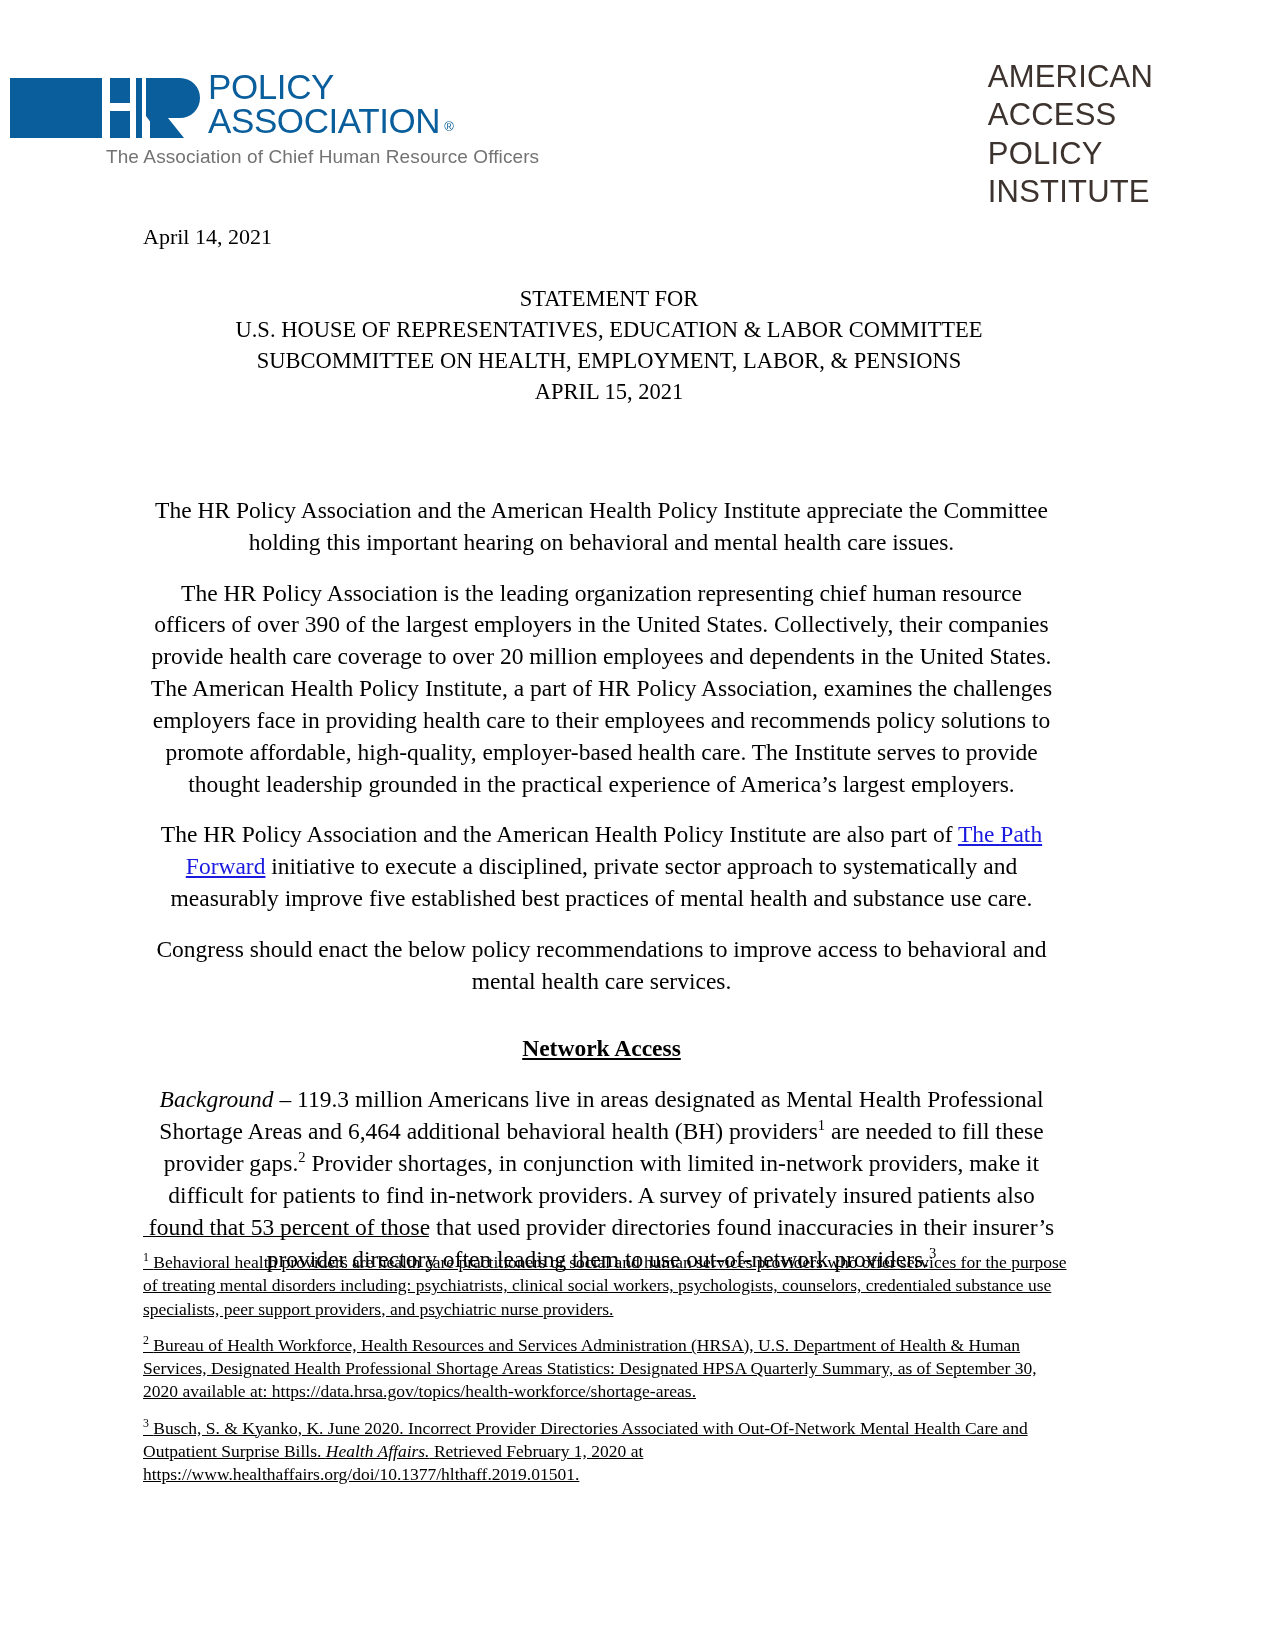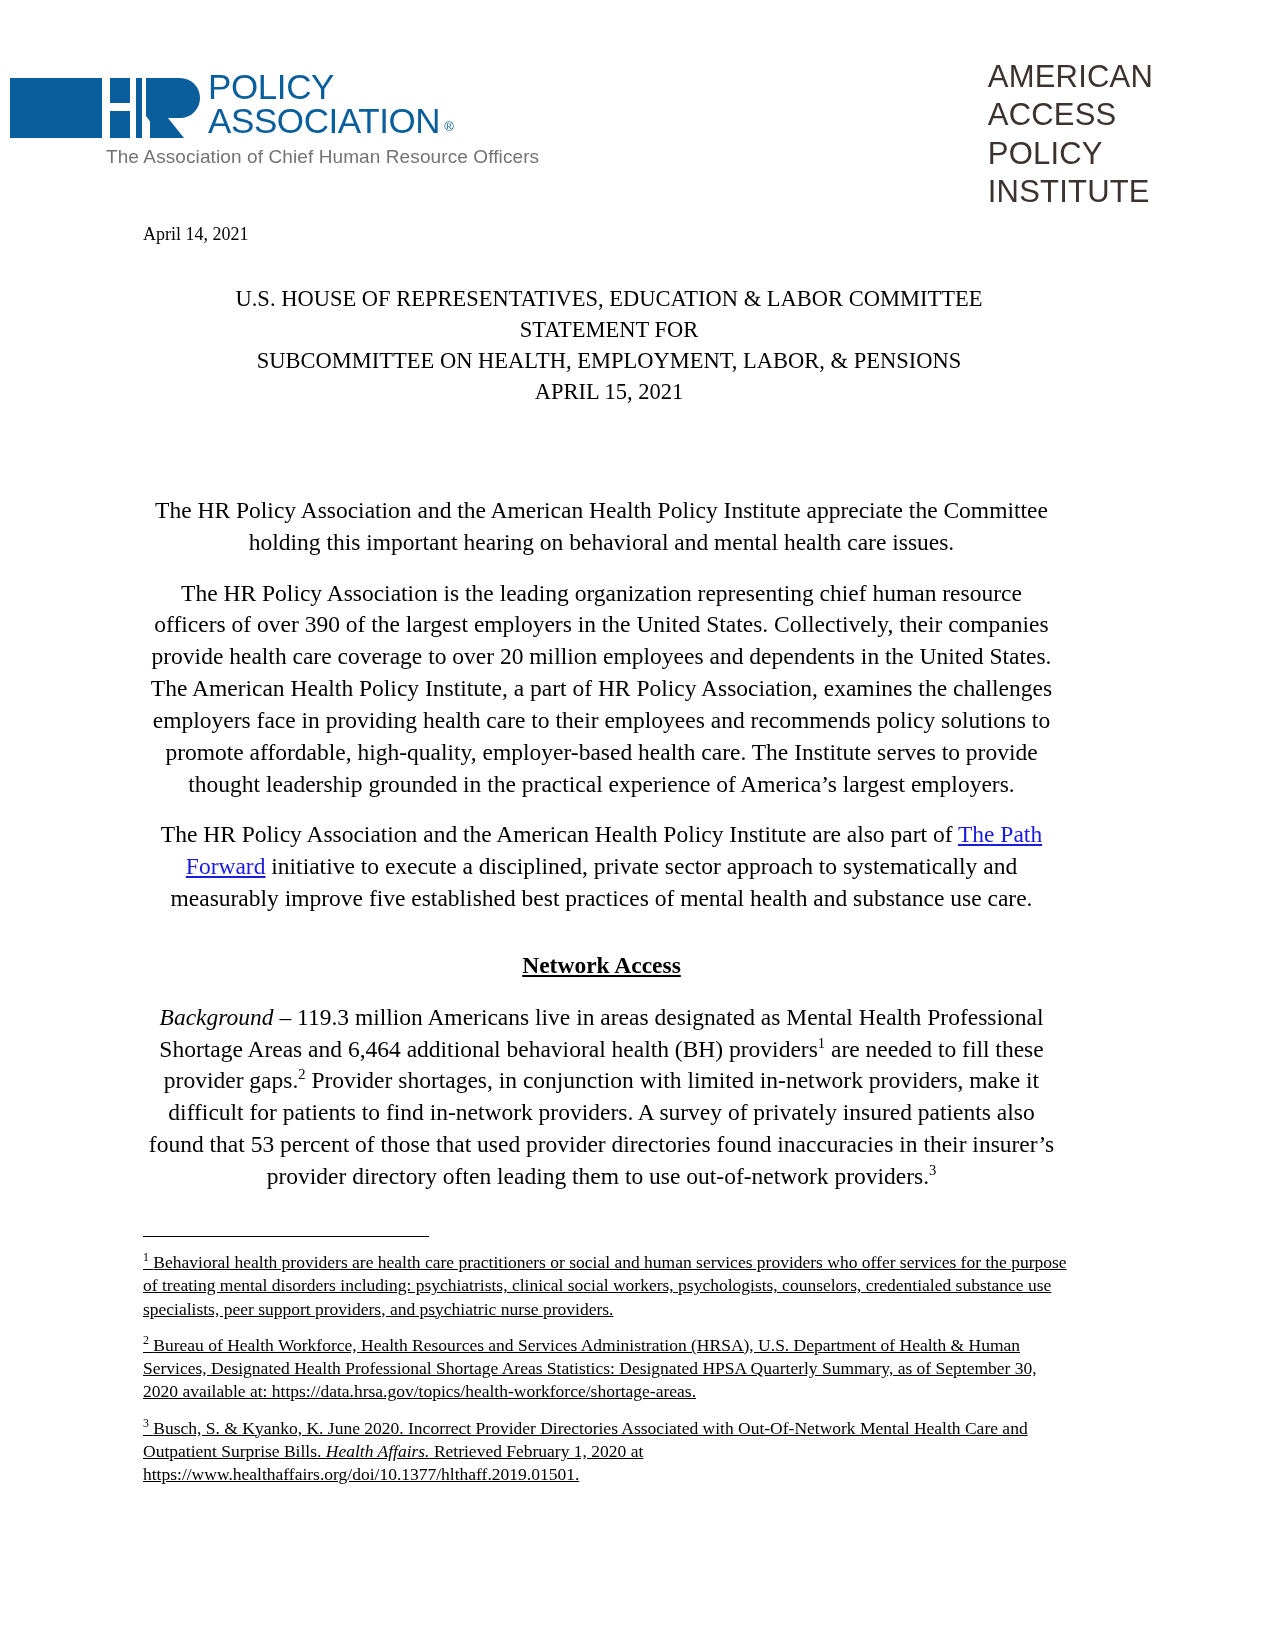--- a/index.html
+++ b/index.html
@@ -93,21 +93,21 @@
     font-weight: 400;
     color: #3d332e;
     line-height: 1.245;
     letter-spacing: 0.2px;
   }
   .ahpi-words span { display: block; }
   .date-line {
     position: absolute;
     top: 224px;
     left: 0;
-    font-size: 18px;
+    font-size: 22px;
   }
 
   .title-block {
     position: absolute;
     top: 283px;
     left: 0;
     width: 932px;
     text-align: center;
     font-size: 22.5px;
     line-height: 1.38;
@@ -201,34 +201,35 @@
       <span>ACCESS</span>
       <span>POLICY</span>
       <span>INSTITUTE</span>
     </div>
   </div>
 </div>
 
 <div class="date-line" style="position:absolute;left:143px;">April 14, 2021</div>
 
 <div class="title-block" style="left:143px;">
+  <span class="tline">STATEMENT FOR</span>
   <span class="tline">U.S. HOUSE OF REPRESENTATIVES, EDUCATION &amp; LABOR COMMITTEE</span>
-  <span class="tline">STATEMENT FOR</span>
   <span class="tline">SUBCOMMITTEE ON HEALTH, EMPLOYMENT, LABOR, &amp; PENSIONS</span>
   <span class="tline">APRIL 15, 2021</span>
 </div>
 
 <div class="content" style="left:143px;">
 
   <p>The HR Policy Association and the American Health Policy Institute appreciate the Committee holding this important hearing on behavioral and mental health care issues.</p>
 
   <p>The HR Policy Association is the leading organization representing chief human resource officers of over 390 of the largest employers in the United States.  Collectively, their companies provide health care coverage to over 20 million employees and dependents in the United States.  The American Health Policy Institute, a part of HR Policy Association, examines the challenges employers face in providing health care to their employees and recommends policy solutions to promote affordable, high-quality, employer-based health care.  The Institute serves to provide thought leadership grounded in the practical experience of America’s largest employers.</p>
 
   <p><span>The HR Policy Association and the American Health Policy Institute are also part of </span><a class="doclink" href="#">The Path Forward</a><span> initiative to execute a disciplined, private sector approach to systematically and measurably improve five established best practices of mental health and substance use care.</span></p>
 
+  <p>Congress should enact the below policy recommendations to improve access to behavioral and mental health care services.</p>
 
   <div class="section-head-wrap">
     <span class="section-head">Network Access</span>
   </div>
 
   <p><span class="ital">Background</span><span> – </span><span>119.3 million Americans live in areas designated as Mental Health Professional Shortage Areas and 6,464 additional behavioral health (BH) providers</span><sup>1</sup><span> are needed to fill these provider gaps.</span><sup>2</sup><span>  Provider shortages, in conjunction with limited in-network providers, make it difficult for patients to find in-network providers.  A survey of privately insured patients also found that 53 percent of those that used provider directories found inaccuracies in their insurer’s provider directory often leading them to use out-of-network providers.</span><sup>3</sup></p>
 
 </div>
 
 <div class="footnotes">

